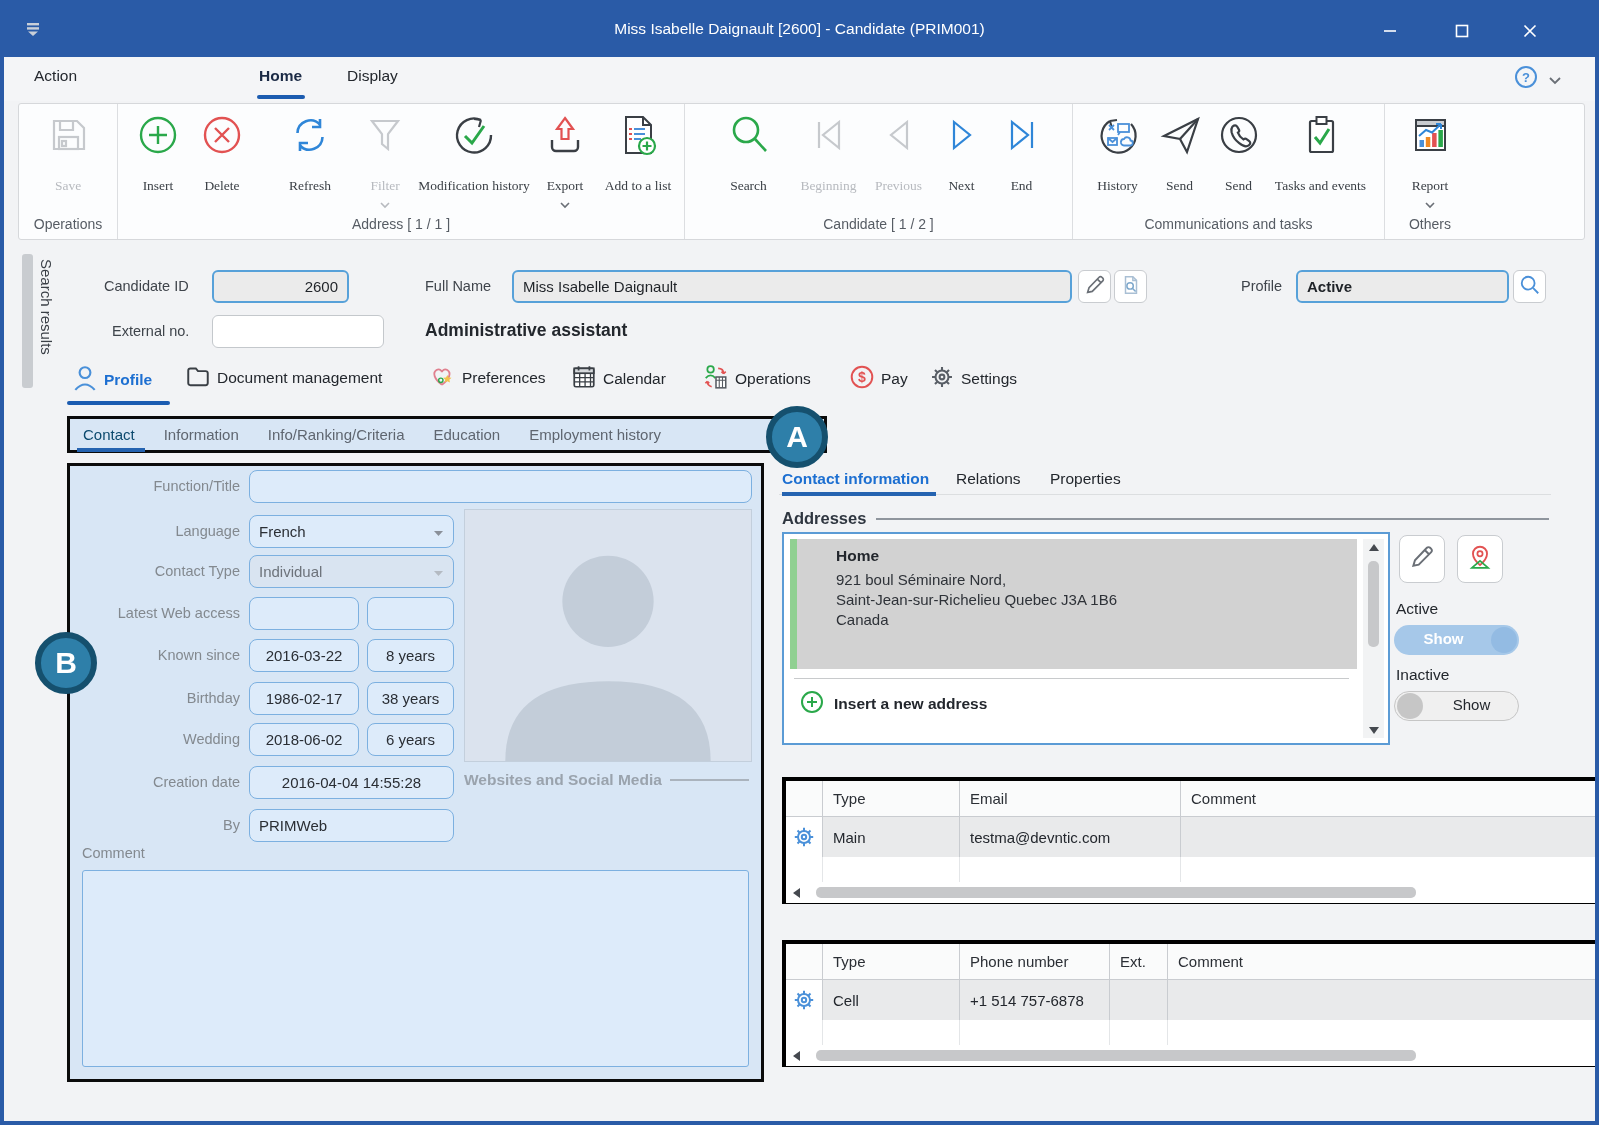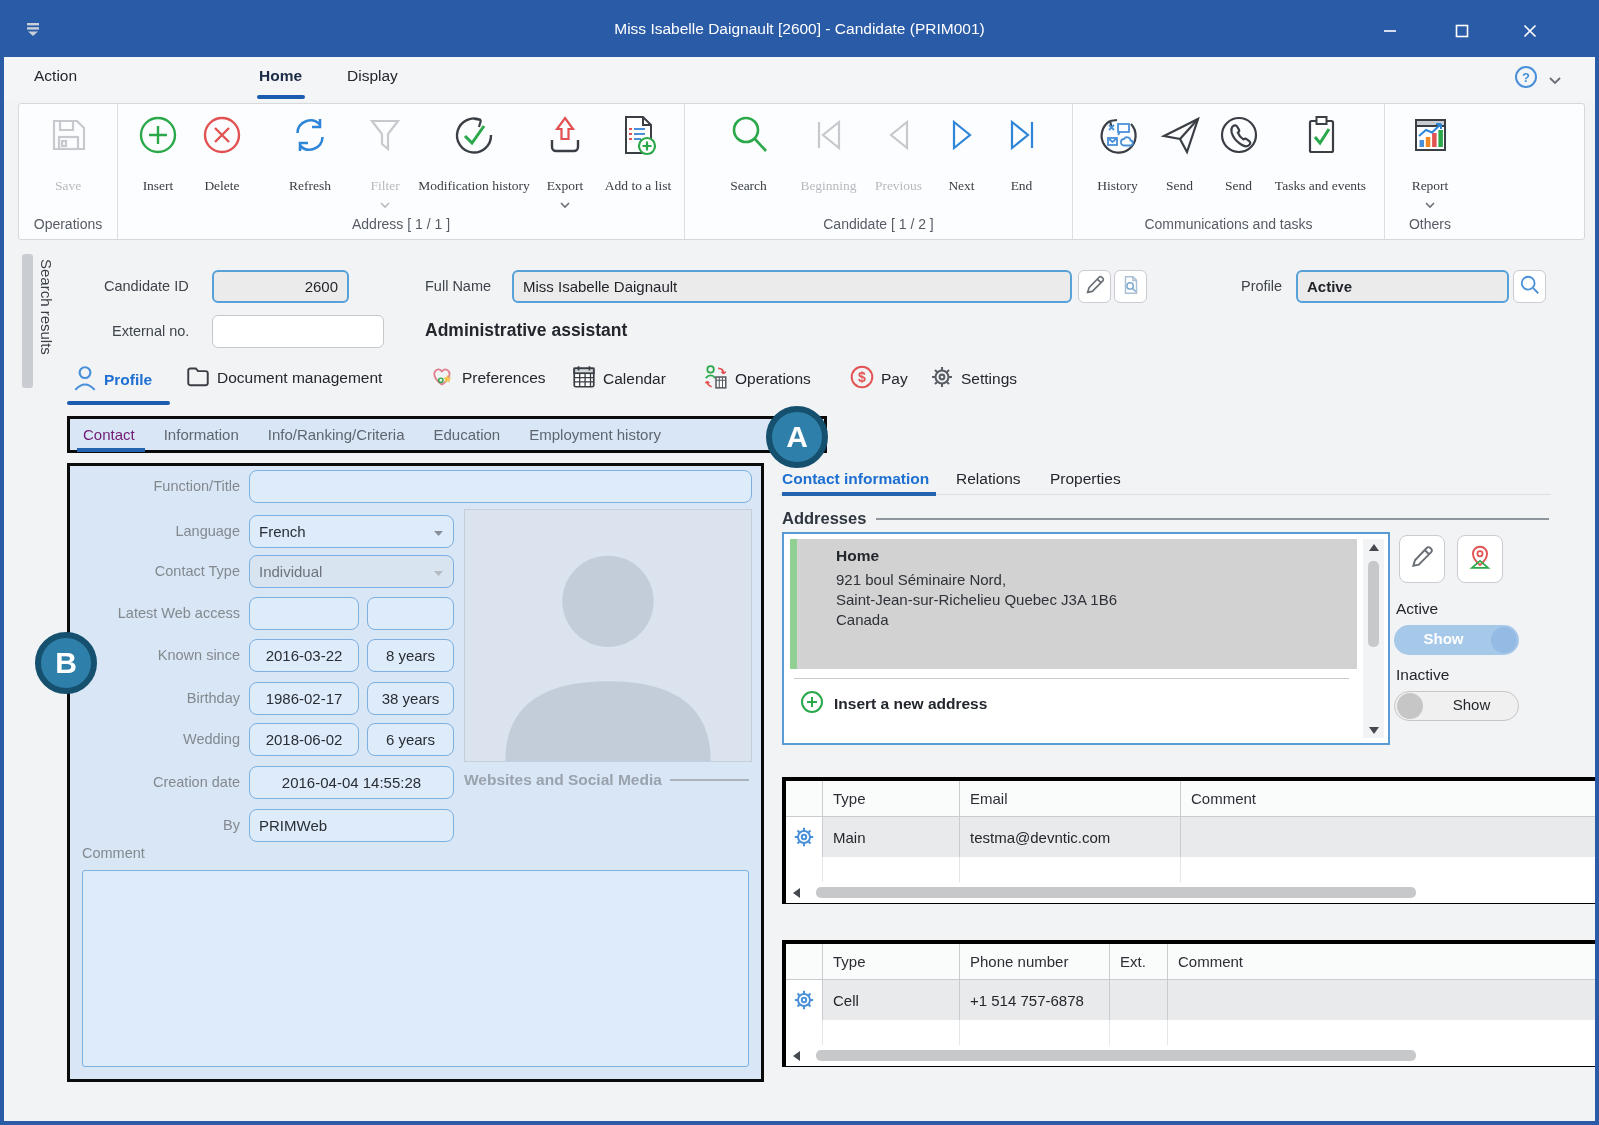--- a/index.html
+++ b/index.html
@@ -45,21 +45,21 @@
     display:flex; align-items:center; justify-content:center; }
 
   
   .mtab { position:absolute; top:360px; display:flex; align-items:center; gap:6px; font-size:15.5px; color:#23272d; }
   .mtab.active { color:#1d6fd1; font-weight:bold; }
   .mtab-underline { position:absolute; top:397px; height:4px; background:#1c5cb0; border-radius:2px; }
 
   
   #subtabs { position:absolute; left:63px; top:412px; width:760px; height:37px; background:#d8e6f5;
     border:3px solid #0b0b0b; display:flex; align-items:center; gap:29px; padding-left:13px; font-size:15px; color:#5f6670; }
-  #subtabs .active { color:#701a75; }
+  #subtabs .active { color:#0c4a6e; }
   #subtab-underline { position:absolute; left:73px; top:444px; width:68px; height:4px; background:#2563b0; }
 
   .badge { position:absolute; width:62px; height:62px; border-radius:50%; background:#2e7fa9; border:6px solid #15506e;
     color:#fff; font-weight:bold; font-size:30px; display:flex; align-items:center; justify-content:center; z-index:30; }
 
   
   #panelB { position:absolute; left:63px; top:459px; width:697px; height:619px; background:#d8e6f5; border:3px solid #0b0b0b; }
   .plabel { position:absolute; left:0; width:170px; text-align:right; font-size:14.5px; color:#83898f; }
   .pfield { position:absolute; height:33px; background:#ddebfa; border:1.5px solid #7cb0e0; border-radius:8px;
     font-size:15px; color:#2a2e34; display:flex; align-items:center; padding:0 9px; }

